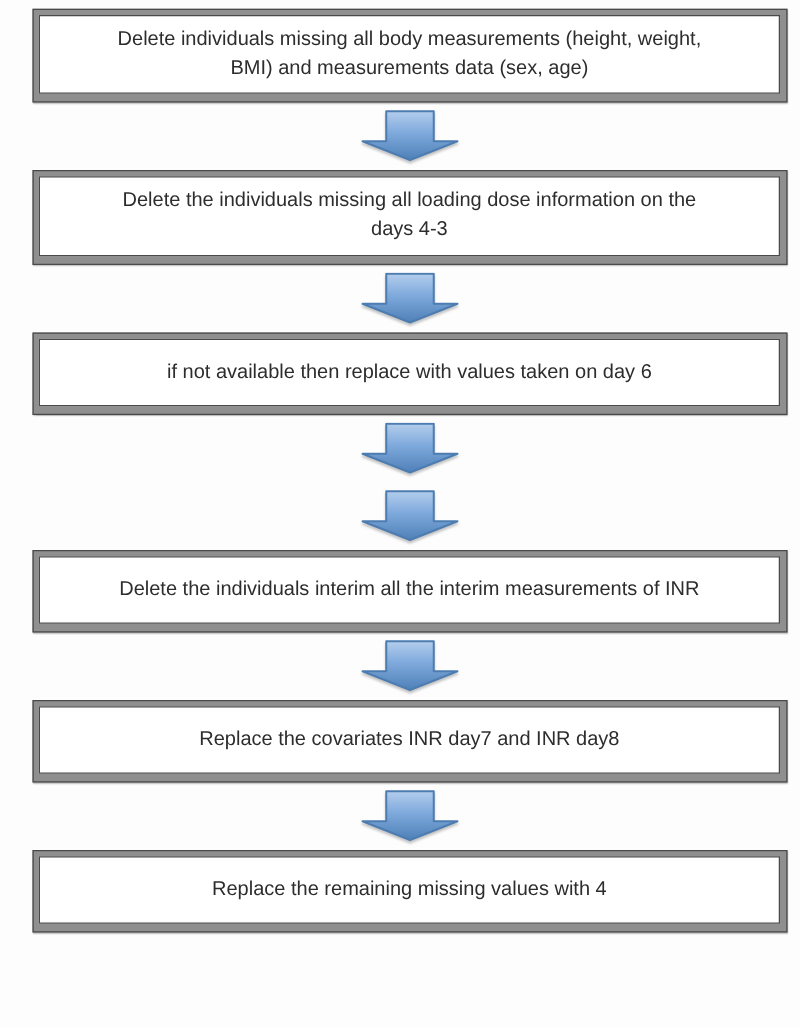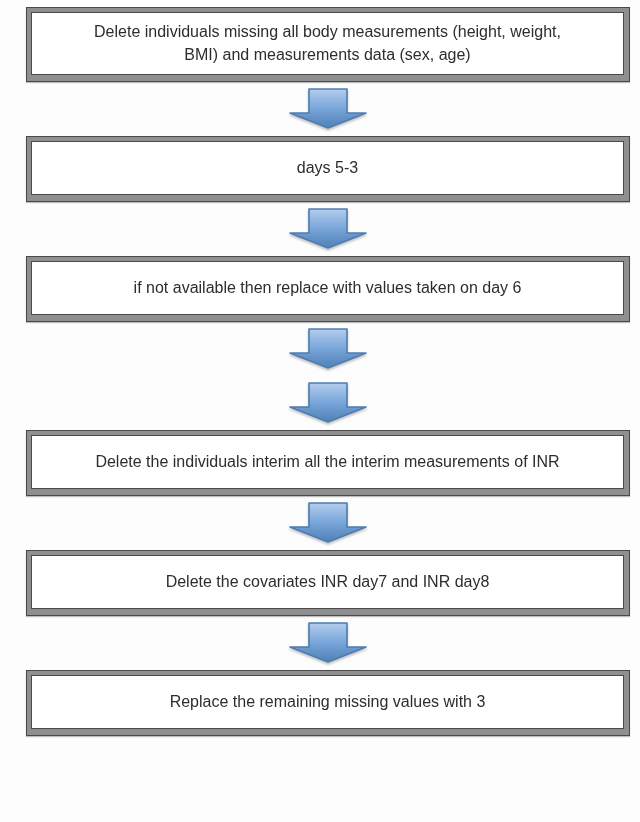--- a/index.html
+++ b/index.html
@@ -76,21 +76,22 @@
             <stop offset="0.45" stop-color="#7ea9dc"></stop>
             <stop offset="1" stop-color="#4e80b7"></stop>
           </linearGradient>
         </defs>
         <path d="M21 1 L59 1 L59 25 L78 25 L40 40 L2 25 L21 25 Z" fill="url(#ag)" stroke="#4c7cb0" stroke-width="1.6" stroke-linejoin="round"></path>
       </svg>
     </div>
 
     <div class="box">
       <div class="box-inner">
-        <span>days 5-3</span>
+        <span>Delete the individuals missing all loading dose information on the</span>
+        <span>days 4-3</span>
       </div>
     </div>
 
     <div class="arrow">
       <svg width="80" height="41" viewBox="0 0 80 41" aria-hidden="true">
         <path d="M21 1 L59 1 L59 25 L78 25 L40 40 L2 25 L21 25 Z" fill="url(#ag)" stroke="#4c7cb0" stroke-width="1.6" stroke-linejoin="round"></path>
       </svg>
     </div>
 
     <div class="box">
@@ -119,30 +120,30 @@
     </div>
 
     <div class="arrow">
       <svg width="80" height="41" viewBox="0 0 80 41" aria-hidden="true">
         <path d="M21 1 L59 1 L59 25 L78 25 L40 40 L2 25 L21 25 Z" fill="url(#ag)" stroke="#4c7cb0" stroke-width="1.6" stroke-linejoin="round"></path>
       </svg>
     </div>
 
     <div class="box">
       <div class="box-inner">
-        <span>Delete the covariates INR day7 and INR day8</span>
+        <span>Replace the covariates INR day7 and INR day8</span>
       </div>
     </div>
 
     <div class="arrow">
       <svg width="80" height="41" viewBox="0 0 80 41" aria-hidden="true">
         <path d="M21 1 L59 1 L59 25 L78 25 L40 40 L2 25 L21 25 Z" fill="url(#ag)" stroke="#4c7cb0" stroke-width="1.6" stroke-linejoin="round"></path>
       </svg>
     </div>
 
     <div class="box">
       <div class="box-inner">
-        <span>Replace the remaining missing values with 3</span>
+        <span>Replace the remaining missing values with 4</span>
       </div>
     </div>
 
   </div>
 </div>
 
 </body></html>

